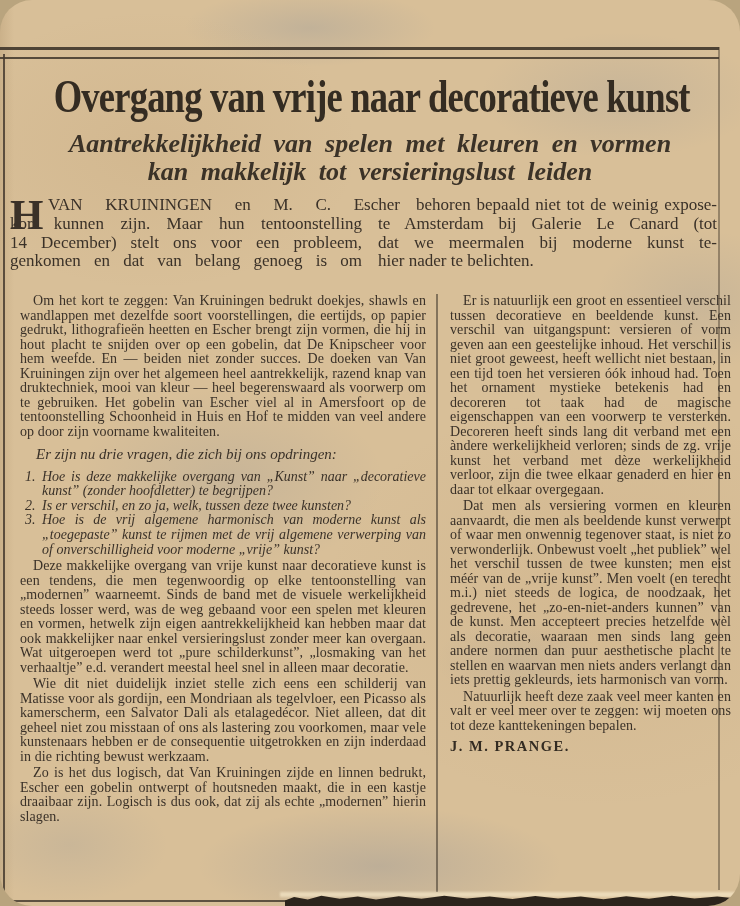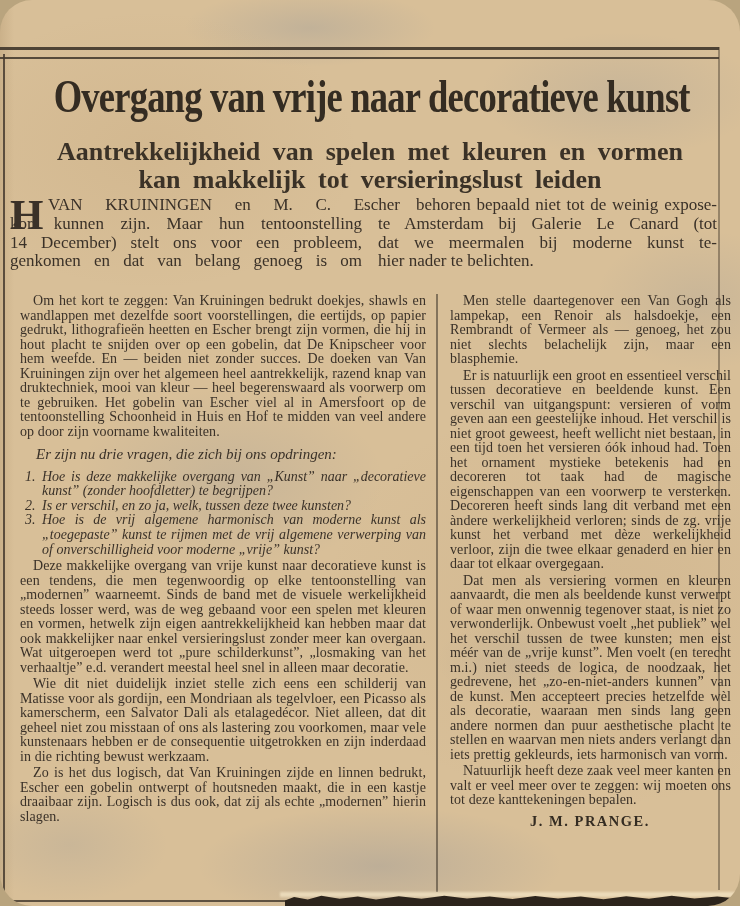--- a/index.html
+++ b/index.html
@@ -24,43 +24,43 @@
   }
   
   .rule-top{position:absolute; top:47px; left:0; width:719px; height:7px;
     border-top:3px solid rgba(64,54,43,0.9); border-bottom:2px solid rgba(64,54,43,0.85);}
   .rule-left{position:absolute; left:3px; top:54px; bottom:4px; width:2px; background:rgba(70,59,47,0.85);}
   .rule-right{position:absolute; left:718px; top:47px; bottom:16px; width:2px; background:rgba(70,59,47,0.45);}
   
   .headline{position:absolute; top:74px; left:2px; margin:0; font-weight:bold;}
   .headline-inner{display:block; width:930px; transform:scaleX(0.795); transform-origin:0 0;
     text-align:center; font-size:46px; line-height:46px; letter-spacing:-1px; color:#342c22;}
-  .subheadline{position:absolute; top:138px; left:0; width:740px; text-align:center;
-    font-size:26px; line-height:28px; font-weight:bold; word-spacing:6px; color:#3b3227;}
+  .subheadline{position:absolute; top:130px; left:0; width:740px; text-align:center;
+    font-size:26px; line-height:28px; font-style:italic; font-weight:bold; word-spacing:6px; color:#3b3227;}
   
   .intro{position:absolute; top:196px; left:10px; width:707px; font-size:17px; line-height:18.8px;}
   .dropcap{position:absolute; left:0; top:2px; font-size:43px; line-height:34px; font-weight:bold;}
   .intro-line{display:flex;align-items:center;}
   .intro-left{width:352px; text-align:justify; text-align-last:justify;}
   .intro-right{flex:1; margin-left:16px; text-align:justify; text-align-last:justify;}
   .pad-drop{padding-left:38px;}
   .intro-line.last .intro-right{text-align-last:left;}
   
   .cols{position:absolute; left:20px; top:294px; width:711px; bottom:14px; display:flex; align-items:stretch;}
   .col-left{width:406px;}
   .col-divider{width:2px; background:rgba(62,52,41,0.55); margin-left:10px; margin-right:12px;}
   .col-right{flex:1;}
   p.body{margin:0 0 2px 0; text-align:justify; text-indent:13px;
     font-size:14px; line-height:14.5px; letter-spacing:0.1px;}
   .questions{font-style:italic; margin:2px 0;}
   .q-intro{margin:8px; text-indent:8px; font-size:15px; line-height:14.6px;}
   .q-item{display:flex; font-size:14px; line-height:14.6px;}
   .q-num{flex:none; width:17px; padding-left:5px;}
   .q-text{flex:1; text-align:justify;}
-  .signature{margin-top:5px; padding-right:1px; text-align:center;
+  .signature{margin-top:5px; padding-right:1px; text-align:left;
     font-weight:bold; font-size:14.5px; letter-spacing:1.5px; color:#342c22;}
   
   .bottom-thin-rule{position:absolute; left:0; bottom:4px; width:292px; height:2px; background:rgba(64,54,43,0.8);}
   .tear-highlight{position:absolute; left:280px; right:0; bottom:9px; height:5px;
     background:rgba(243,228,196,0.75); filter:blur(1px);}
   .bottom-bar{position:absolute; left:285px; right:0; bottom:0; height:12px; background:#2c241c;
     clip-path:polygon(0% 55%,2% 25%,5% 45%,8% 15%,12% 40%,16% 20%,20% 45%,25% 18%,30% 40%,35% 15%,
       40% 38%,45% 20%,50% 42%,55% 16%,60% 38%,65% 20%,70% 44%,75% 18%,80% 40%,85% 15%,90% 38%,95% 20%,
       100% 40%,100% 100%,0% 100%);}
 </style>
@@ -122,21 +122,20 @@
         </div>
       </div>
       <p class="body">Deze makkelijke overgang van vrije kunst naar decoratieve kunst is een tendens, die men tegenwoordig op elke tentoonstelling van „modernen” waarneemt. Sinds de band met de visuele werkelijkheid steeds losser werd, was de weg gebaand voor een spelen met kleuren en vormen, hetwelk zijn eigen aantrekkelijkheid kan hebben maar dat ook makkelijker naar enkel versieringslust zonder meer kan overgaan. Wat uitgeroepen werd tot „pure schilderkunst”, „losmaking van het verhaaltje” e.d. verandert meestal heel snel in alleen maar decoratie.</p>
       <p class="body">Wie dit niet duidelijk inziet stelle zich eens een schilderij van Matisse voor als gordijn, een Mondriaan als tegelvloer, een Picasso als kamerscherm, een Salvator Dali als etalagedécor. Niet alleen, dat dit geheel niet zou misstaan of ons als lastering zou voorkomen, maar vele kunstenaars hebben er de consequentie uitgetrokken en zijn inderdaad in die richting bewust werkzaam.</p>
       <p class="body">Zo is het dus logisch, dat Van Kruiningen zijde en linnen bedrukt, Escher een gobelin ontwerpt of houtsneden maakt, die in een kastje draaibaar zijn. Logisch is dus ook, dat zij als echte „modernen” hierin slagen.</p>
     </div>
 
     <div class="col-divider"></div>
 
     <div class="col-right">
-      <p class="body">Men stelle daartegenover een Van Gogh als lampekap, een Renoir als halsdoekje, een Rembrandt of Vermeer als — genoeg, het zou niet slechts belachelijk zijn, maar een blasphemie.</p>
       <p class="body">Er is natuurlijk een groot en essentieel verschil tussen decoratieve en beeldende kunst. Een verschil van uitgangspunt: versieren of vorm geven aan een geestelijke inhoud. Het verschil is niet groot geweest, heeft wellicht niet bestaan, in een tijd toen het versieren óók inhoud had. Toen het ornament mystieke betekenis had en decoreren tot taak had de magische eigenschappen van een voorwerp te versterken. Decoreren heeft sinds lang dit verband met een àndere werkelijkheid verloren; sinds de zg. vrije kunst het verband met dèze werkelijkheid verloor, zijn die twee elkaar genaderd en hier en daar tot elkaar overgegaan.</p>
       <p class="body">Dat men als versiering vormen en kleuren aanvaardt, die men als beeldende kunst verwerpt of waar men onwennig tegenover staat, is niet zo verwonderlijk. Onbewust voelt „het publiek” wel het verschil tussen de twee kunsten; men eist méér van de „vrije kunst”. Men voelt (en terecht m.i.) niet steeds de logica, de noodzaak, het gedrevene, het „zo-en-niet-anders kunnen” van de kunst. Men accepteert precies hetzelfde wèl als decoratie, waaraan men sinds lang geen andere normen dan puur aesthetische placht te stellen en waarvan men niets anders verlangt dan iets prettig gekleurds, iets harmonisch van vorm.</p>
       <p class="body">Natuurlijk heeft deze zaak veel meer kanten en valt er veel meer over te zeggen: wij moeten ons tot deze kanttekeningen bepalen.</p>
       <div class="signature">J. M. PRANGE.</div>
     </div>
 
   </div>
 
   <div class="bottom-thin-rule"></div>
   <div class="tear-highlight"></div>

